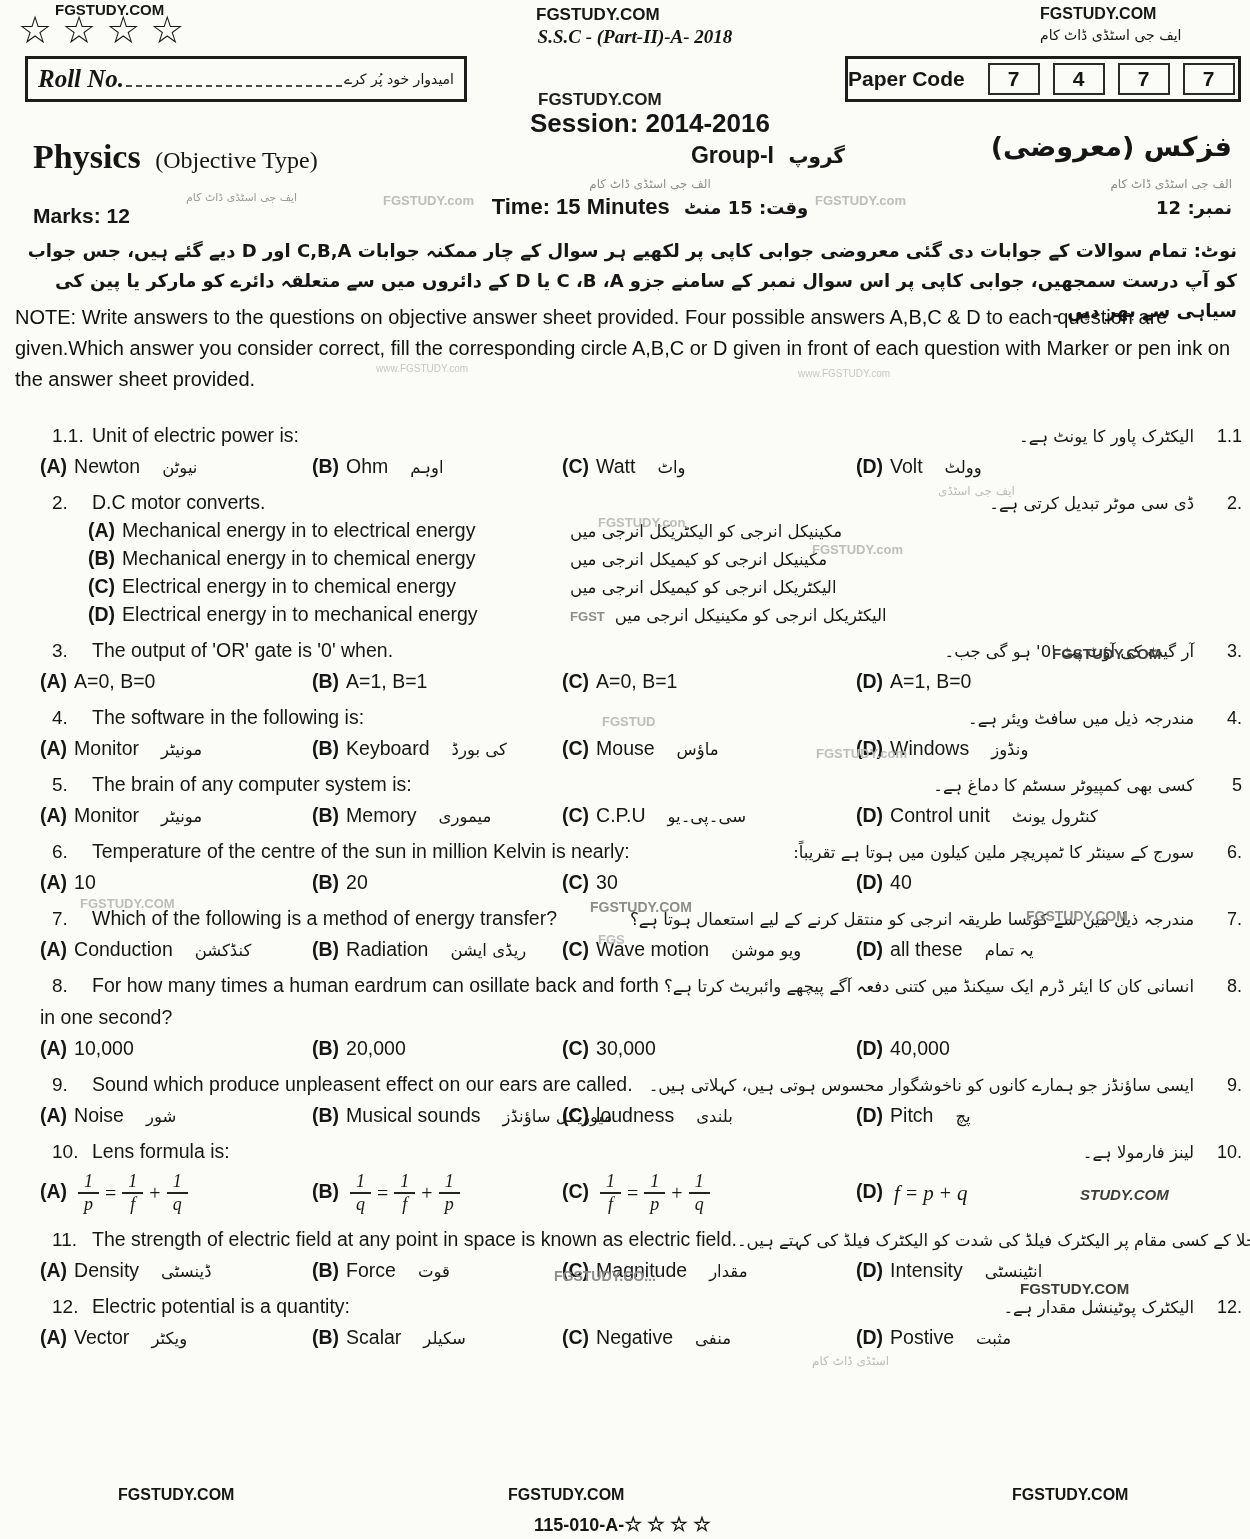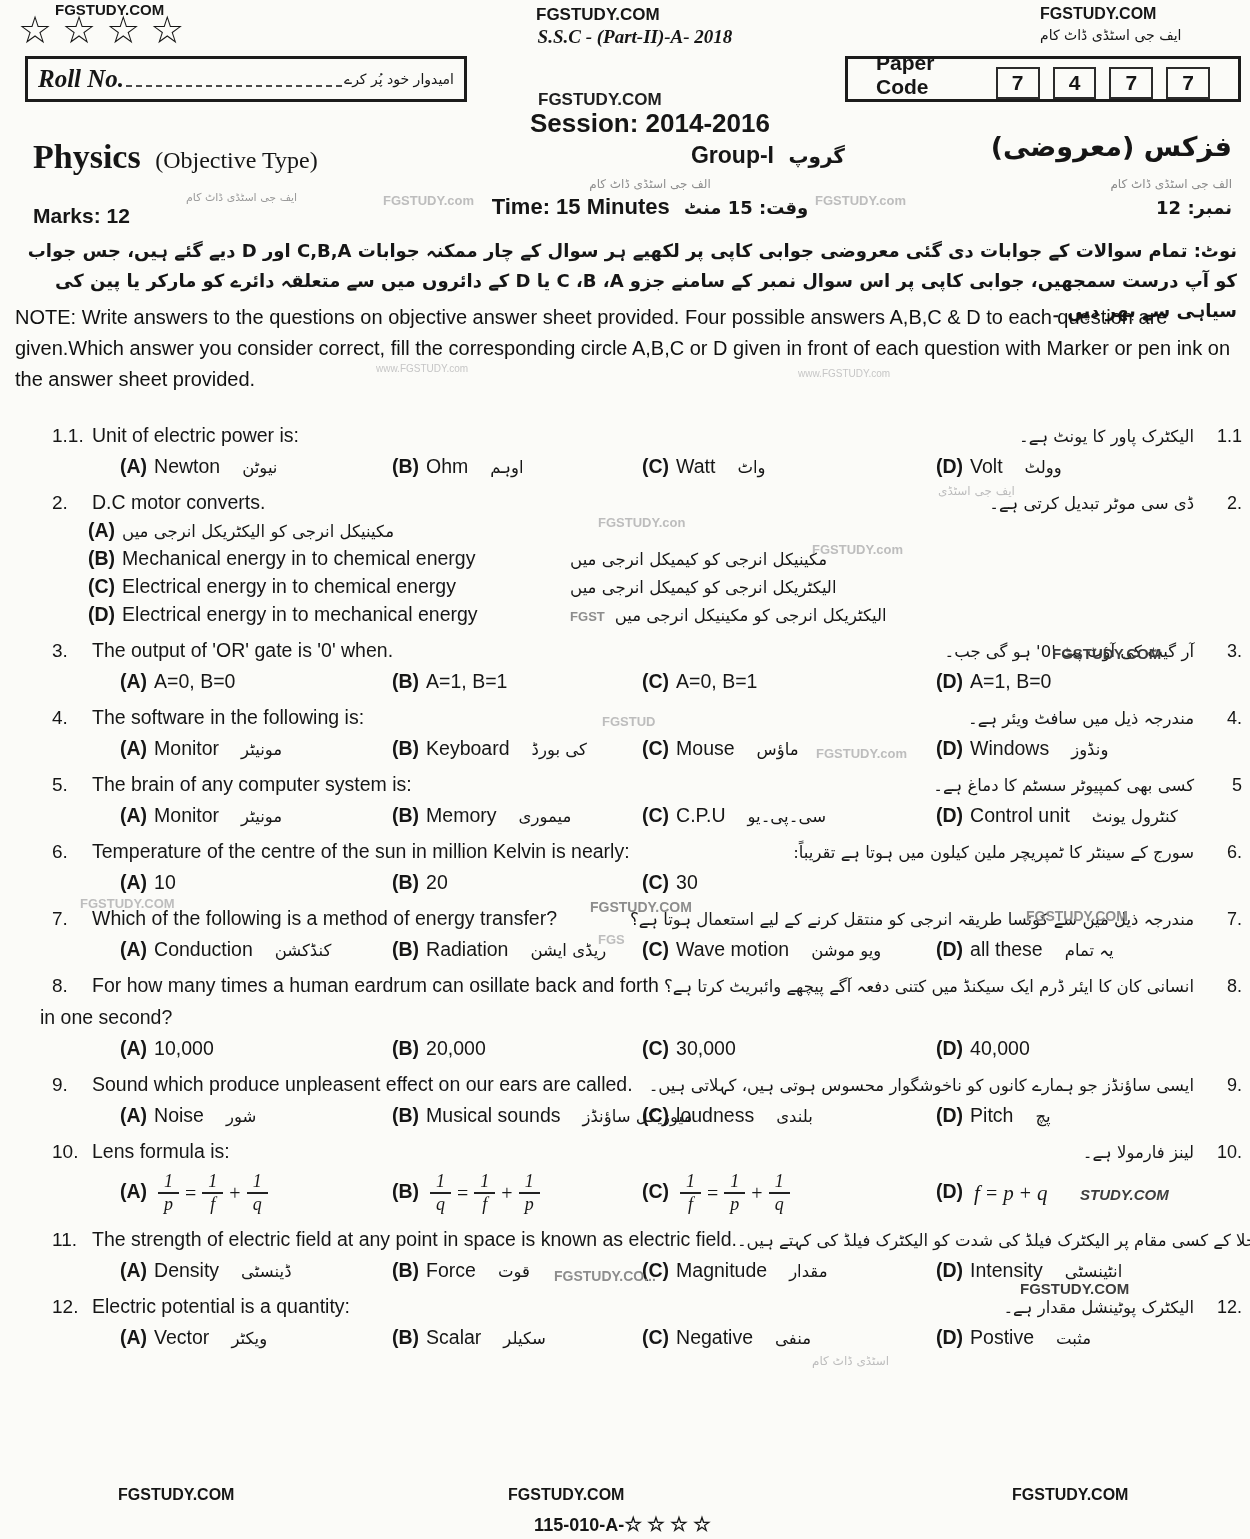--- a/index.html
+++ b/index.html
@@ -22,21 +22,21 @@
              font-style:italic;font-weight:bold;font-size:19px}
   .tr-site{left:1040px;top:5px;font-weight:bold;font-size:16px}
   .tr-ur{left:1040px;top:27px;font-size:14px}
   
   .roll-box{left:25px;top:56px;width:442px;height:46px;border:3px solid #1c1c1c;
             display:flex;align-items:center;padding:0 10px;gap:2px}
   .roll-label{font-family:"Liberation Serif",serif;font-weight:bold;font-style:italic;font-size:25px}
   .roll-line{flex:1;border-bottom:2px dashed #4a4a4a;height:15px}
   .roll-ur{font-size:14px}
   .pc-box{left:845px;top:56px;width:396px;height:46px;border:3px solid #1c1c1c;
-          display:flex;align-items:flex-end;padding:0 28px}
+          display:flex;align-items:center;padding:0 0}
   .pc-label{font-weight:bold;font-size:21px;margin-right:10px}
   .pc-cell{width:52px;height:32px;border:2px solid #2b2b2b;display:flex;align-items:center;
            justify-content:center;font-size:21px;font-weight:bold;margin-left:13px}
   
   .center-site{left:538px;top:90px;font-weight:bold;font-size:17px;color:#1f1f1f}
   .session{left:455px;top:108px;width:390px;text-align:center;font-size:26px;font-weight:bold}
   .group{left:455px;top:142px;width:390px;text-align:right;font-size:23px;font-weight:bold}
   .group .ur{font-size:20px;margin-left:8px}
   .group-sub{left:455px;top:177px;width:390px;text-align:center;font-size:12px;color:#8e8e8e}
   .time-line{left:420px;top:194px;width:460px;text-align:center;font-size:22px;font-weight:bold}
@@ -56,21 +56,21 @@
   .note-en{left:15px;top:302px;width:1218px;font-size:20px;line-height:31px;color:#111}
   
   #questions{position:absolute;left:0;top:424px;width:1250px}
   .q{margin-bottom:13px}
   .q-head{display:flex;align-items:baseline;padding-left:52px;padding-right:8px}
   .q-no{min-width:40px;font-size:19px}
   .q-text{font-size:19.5px;white-space:nowrap}
   .q-urdu{margin-left:auto;font-size:16.5px;padding-right:14px;white-space:nowrap}
   .q-no-r{min-width:34px;text-align:right;font-size:18px}
   .q-text2{padding-left:40px;font-size:19.5px;margin-top:9px}
-  .opts-row{display:grid;grid-template-columns:272px 250px 294px auto;padding-left:120px;
+  .opts-row{display:grid;grid-template-columns:272px 250px 294px auto;padding-left:40px;
             margin-top:8px;align-items:center}
   .opt{font-size:19.5px;white-space:nowrap}
   .opt-label{font-weight:bold;margin-right:7px}
   .opt-ur{font-size:16.5px;margin-left:22px}
   .opts-stack{margin-top:3px}
   .opts-stack .opt{display:flex;align-items:baseline;padding-left:88px;margin:5px 0}
   .opts-stack .opt-text{display:inline-block;width:448px}
   .opts-stack .opt-ur{margin-left:0}
   .wm-inline{color:#8d8d8d;font-weight:bold;font-size:13px;margin-right:10px}
   
@@ -155,20 +155,21 @@
       <div class="q">
         <div class="q-head">
           <span class="q-no">2.</span>
           <span class="q-text">D.C motor converts.</span>
           <span class="q-urdu ur">ڈی سی موٹر تبدیل کرتی ہے۔</span>
           <span class="q-no-r">2.</span>
         </div>
         <div class="opts-stack">
           <span class="opt">
             <span class="opt-label">(A)</span>
+            <span class="opt-text">Mechanical energy in to electrical energy</span>
             <span class="opt-ur ur">مکینیکل انرجی کو الیکٹریکل انرجی میں</span>
           </span>
           <span class="opt">
             <span class="opt-label">(B)</span>
             <span class="opt-text">Mechanical energy in to chemical energy</span>
             <span class="opt-ur ur">مکینیکل انرجی کو کیمیکل انرجی میں</span>
           </span>
           <span class="opt">
             <span class="opt-label">(C)</span>
             <span class="opt-text">Electrical energy in to chemical energy</span>
@@ -228,20 +229,21 @@
         <div class="q-head">
           <span class="q-no">6.</span>
           <span class="q-text">Temperature of the centre of the sun in million Kelvin is nearly:</span>
           <span class="q-urdu ur">سورج کے سینٹر کا ٹمپریچر ملین کیلون میں ہوتا ہے تقریباً:</span>
           <span class="q-no-r">6.</span>
         </div>
         <div class="opts-row">
           <span class="opt"><span class="opt-label">(A)</span><span>10</span></span>
           <span class="opt"><span class="opt-label">(B)</span><span>20</span></span>
           <span class="opt"><span class="opt-label">(C)</span><span>30</span></span>
+          <span class="opt"><span class="opt-label">(D)</span><span>40</span></span>
         </div>
       </div>
       <div class="q">
         <div class="q-head">
           <span class="q-no">7.</span>
           <span class="q-text">Which of the following is a method of energy transfer?</span>
           <span class="q-urdu ur">مندرجہ ذیل میں سے کونسا طریقہ انرجی کو منتقل کرنے کے لیے استعمال ہوتا ہے؟</span>
           <span class="q-no-r">7.</span>
         </div>
         <div class="opts-row">

